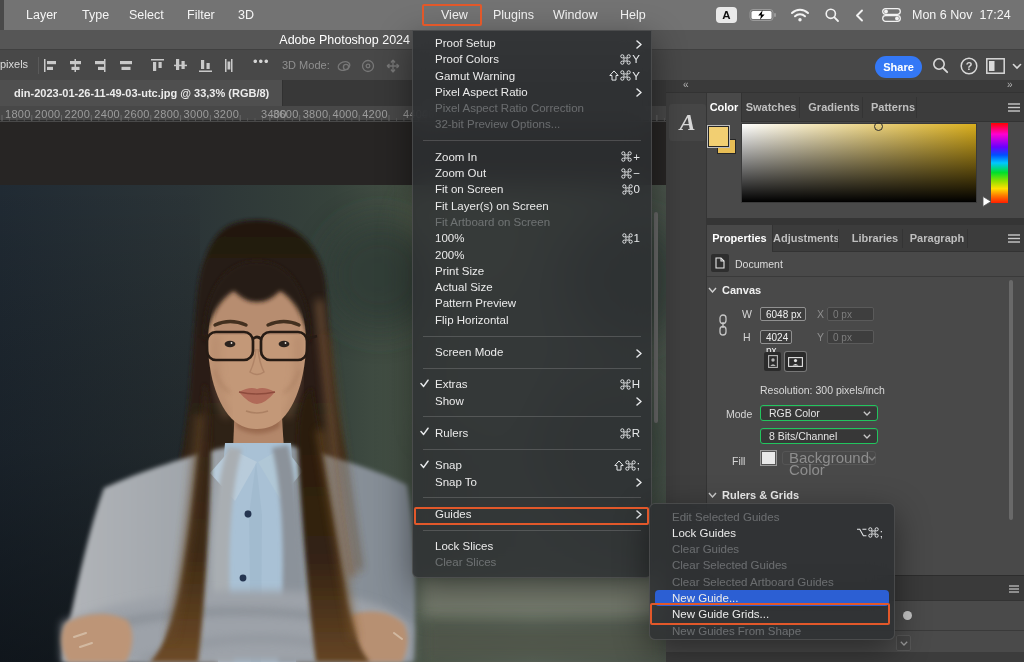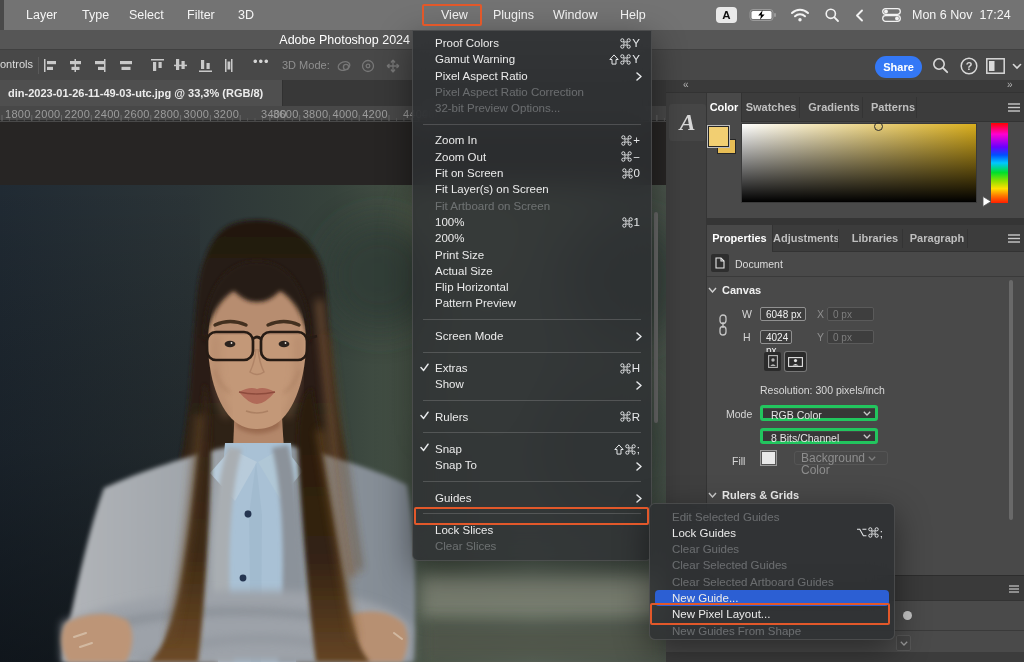--- a/index.html
+++ b/index.html
@@ -8,36 +8,36 @@
 #macbar{position:absolute;left:4px;top:0;width:1024px;height:30px;background:#737373;color:#f5f5f5;font-size:12.5px;z-index:40}
 #macbar .mi{position:absolute;top:0;height:30px;line-height:30px;white-space:nowrap}
 #macbar .clock{font-size:12.5px}
 
 #titlebar{position:absolute;left:0;top:30px;width:1024px;height:19px;background:#565656;z-index:10}
 #titletext{position:absolute;top:2.5px;right:614px;color:#ffffff;font-size:12.5px;white-space:nowrap}
 
 #optbar{position:absolute;left:0;top:49px;width:1024px;height:31px;background:#484848;border-top:1px solid #404040;z-index:10}
 
 #tabrow{position:absolute;left:0;top:80px;width:666px;height:26px;background:#383838;z-index:10}
-#doctab{position:absolute;left:0;top:0;width:283px;height:26px;background:#4f4f4f;border-right:1px solid #313131;color:#ececec;font-size:11px;font-weight:bold;line-height:26px;padding-left:8px;white-space:nowrap;overflow:hidden}
+#doctab{position:absolute;left:0;top:0;width:283px;height:26px;background:#4f4f4f;border-right:1px solid #313131;color:#ececec;font-size:11px;font-weight:bold;line-height:26px;padding-left:14px;white-space:nowrap;overflow:hidden}
 
 #ruler{position:absolute;left:0;top:106px;width:666px;height:15px;background:#484848;border-bottom:1px solid #2c2c2c;z-index:10}
 #ruler .num{position:absolute;top:2px;color:#9c9c9c;font-size:11px;letter-spacing:0.3px}
 
 #canvasbg{position:absolute;left:0;top:122px;width:666px;height:540px;background:#272524;z-index:1}
 #vscroll{position:absolute;left:654px;top:212px;width:3.5px;height:211px;background:#6b6b6b;border-radius:2px;z-index:3}
 
 #dock{position:absolute;left:666px;top:80px;width:358px;height:582px;background:#3f3f3f;z-index:10}
 
 .tabstrip{position:absolute;background:#3c3c3c}
 .tab-active{position:absolute;background:#494949;color:#fff;font-weight:bold;font-size:11px;text-align:center}
 .tab{position:absolute;color:#bfbfbf;font-size:11px;font-weight:bold;text-align:center}
 .field{position:absolute;background:#3e3e3e;border:1px solid #919191;border-radius:2px;color:#f0f0f0;font-size:10px;line-height:13px;padding-left:5px}
 .field.dis{border-color:#5a5a5a;color:#7d7d7d}
-.drop{position:absolute;background:#373737;border:3px solid #22c55e;border-radius:3px;color:#e3e3e3;font-size:10.5px;box-shadow:inset 0 1px 0 rgba(255,255,255,0.07)}
+.drop{position:absolute;background:#373737;border:1px solid #22c55e;border-radius:3px;color:#e3e3e3;font-size:10.5px;box-shadow:inset 0 1px 0 rgba(255,255,255,0.07)}
 .lab{position:absolute;color:#d6d6d6;font-size:10.5px}
 
 .menu{position:absolute;background:rgba(44,47,49,0.83);border:1px solid rgba(120,120,120,0.35);border-radius:6px;box-shadow:0 10px 34px rgba(0,0,0,0.45);z-index:50;-webkit-backdrop-filter:blur(14px) saturate(0.85);backdrop-filter:blur(14px) saturate(0.85);color:#ebebeb;font-size:11.5px}
 .menu .it{position:relative;height:16.3px;line-height:16.3px;padding-left:22px;white-space:nowrap}
 .menu .it .sc{position:absolute;right:11px;top:0;height:16.3px;line-height:16.3px;display:flex;align-items:center;gap:1px}
 .menu .it.off{color:rgba(225,228,232,0.33)}
 .menu .sep{height:16px;position:relative}
 .menu .sep:after{content:"";position:absolute;left:10px;right:10px;top:7.5px;height:1px;background:rgba(255,255,255,0.16)}
 .menu .chk{position:absolute;left:7px;top:2.5px}
 .menu .sub{position:absolute;right:9px;top:4.6px}
@@ -181,21 +181,21 @@
 <path d="M239 207 Q 257 211 275 207" fill="none" stroke="#8d4b3c" stroke-width="1.3"></path>
 <path d="M246 226 Q 257 230 268 226" fill="none" stroke="#9c7155" stroke-width="1.5" opacity="0.6"></path>
 </svg>
 </div>
 <div id="vscroll"></div>
 
 <div id="titlebar">
       <div id="titletext">Adobe Photoshop 2024</div>
     </div>
 <div id="optbar">
-  <span class="abs" style="left:0;top:8px;color:#dcdcdc;font-size:11px">ontrols</span>
+  <span class="abs" style="left:0;top:8px;color:#dcdcdc;font-size:11px">pixels</span>
   <span class="abs" style="left:38px;top:7px;width:1px;height:17px;background:#5a5a5a"></span>
 
   <svg class="abs" style="left:44px;top:9px" width="206" height="13" viewBox="0 0 206 13">
     <g fill="#c9c9c9">
       <rect x="0" y="0" width="1.5" height="13"></rect>
           <rect x="3" y="2" width="9" height="3.2"></rect>
           <rect x="3" y="7.8" width="6" height="3.2"></rect>
       <rect x="30.5" y="0" width="1.5" height="13"></rect>
           <rect x="26" y="2" width="11" height="3.2"></rect>
           <rect x="27.5" y="7.8" width="8" height="3.2"></rect>
@@ -500,21 +500,21 @@
 <div class="drop" style="left:94px;top:325px;width:118px;height:16px;line-height:15px;padding-left:8px">RGB Color</div>
 <svg class="abs" style="left:197px;top:331px" width="8" height="5" viewBox="0 0 8 5">
         <path d="M0.8 0.8 L4 4 L7.2 0.8" fill="none" stroke="#c9c9c9" stroke-width="1.3"></path>
       </svg>
 <div class="drop" style="left:94px;top:348px;width:118px;height:16px;line-height:15px;padding-left:8px">8 Bits/Channel</div>
 <svg class="abs" style="left:197px;top:354px" width="8" height="5" viewBox="0 0 8 5">
         <path d="M0.8 0.8 L4 4 L7.2 0.8" fill="none" stroke="#c9c9c9" stroke-width="1.3"></path>
       </svg>
 <span class="lab" style="left:66px;top:375px">Fill</span>
 <div class="abs" style="left:94px;top:370px;width:17px;height:16px;background:#e9e9e9;border:1px solid #9a9a9a;box-shadow:inset 0 0 0 1px #555"></div>
-<div class="abs" style="left:128px;top:371px;width:94px;height:14px;border:1px solid #555;border-radius:3px;color:#8d8d8d;font-size:12px;line-height:12px;padding-left:6px">Background Color</div>
+<div class="abs" style="left:116px;top:371px;width:94px;height:14px;border:1px solid #555;border-radius:3px;color:#8d8d8d;font-size:15px;line-height:12px;padding-left:6px">Background Color</div>
 <svg class="abs" style="left:202px;top:376px" width="8" height="5" viewBox="0 0 8 5">
         <path d="M0.8 0.8 L4 4 L7.2 0.8" fill="none" stroke="#7e7e7e" stroke-width="1.3"></path>
       </svg>
 <svg class="abs" style="left:42px;top:412px" width="9" height="6" viewBox="0 0 9 6">
         <path d="M1 1 L4.5 5 L8 1" fill="none" stroke="#d0d0d0" stroke-width="1.4"></path>
       </svg>
 <span class="abs" style="left:56px;top:409px;color:#f0f0f0;font-size:11px;font-weight:bold">Rulers &amp; Grids</span>
 <div class="abs" style="left:343px;top:200px;width:4px;height:240px;background:#696969;border-radius:2px"></div>
 <div class="abs" style="left:0;top:495px;width:358px;height:26px;background:#3a3a3a;border-top:1px solid #2d2d2d;border-bottom:1px solid #333"></div>
 <svg class="abs" style="left:343px;top:505px" width="10" height="8" viewBox="0 0 10 8">
@@ -529,20 +529,25 @@
 <div class="abs" style="left:0;top:549.5px;width:358px;height:1px;background:#3a3a3a"></div>
 <div class="abs" style="left:230px;top:555px;width:15px;height:16px;background:#444;border:1px solid #575757;border-radius:2px"></div>
 <svg class="abs" style="left:234px;top:561px" width="8" height="5" viewBox="0 0 8 5">
         <path d="M0.8 0.8 L4 4 L7.2 0.8" fill="none" stroke="#9a9a9a" stroke-width="1.3"></path>
       </svg>
 <div class="abs" style="left:0;top:571.5px;width:358px;height:10.5px;background:#3c3c3c"></div>
 </div>
 
 <div id="viewmenu" class="menu" style="left:412px;top:30px;width:240px;border-top-left-radius:0;border-top-right-radius:0">
 <div style="height:4px"></div>
+<div class="it">Proof Setup<span class="sub">
+          <svg width="6" height="9" viewBox="0 0 6 9">
+            <path d="M1 1 L5 4.5 L1 8" fill="none" stroke="#e6e8ea" stroke-width="1.5" stroke-linecap="round" stroke-linejoin="round"></path>
+          </svg>
+        </span></div>
 <div class="it">Proof Colors<span class="sc">
           <svg width="11" height="11" viewBox="0 0 16 16">
             <g fill="none" stroke="#e6e8ea" stroke-width="1.4">
               <circle cx="3.4" cy="3.4" r="2.3"></circle>
               <circle cx="12.6" cy="3.4" r="2.3"></circle>
               <circle cx="3.4" cy="12.6" r="2.3"></circle>
               <circle cx="12.6" cy="12.6" r="2.3"></circle>
               <rect x="5.7" y="5.7" width="4.6" height="4.6"></rect>
             </g>
           </svg>
@@ -617,22 +622,22 @@
               <circle cx="3.4" cy="12.6" r="2.3"></circle>
               <circle cx="12.6" cy="12.6" r="2.3"></circle>
               <rect x="5.7" y="5.7" width="4.6" height="4.6"></rect>
             </g>
           </svg>
           <span style="color:#e6e8ea">1</span>
         </span></div>
 <div class="it">200%</div>
 <div class="it">Print Size</div>
 <div class="it">Actual Size</div>
+<div class="it">Pattern Preview</div>
 <div class="it">Flip Horizontal</div>
-<div class="it">Pattern Preview</div>
 <div class="sep"></div>
 <div class="it">Screen Mode<span class="sub">
           <svg width="6" height="9" viewBox="0 0 6 9">
             <path d="M1 1 L5 4.5 L1 8" fill="none" stroke="#e6e8ea" stroke-width="1.5" stroke-linecap="round" stroke-linejoin="round"></path>
           </svg>
         </span></div>
 <div class="sep"></div>
 <div class="it"><span class="chk">
           <svg width="9" height="9" viewBox="0 0 9 9">
             <path d="M1 4.6 L3.6 7.4 L8 1.2" fill="none" stroke="#e6e8ea" stroke-width="1.5" stroke-linecap="round" stroke-linejoin="round"></path>
@@ -722,20 +727,20 @@
               <circle cx="12.6" cy="12.6" r="2.3"></circle>
               <rect x="5.7" y="5.7" width="4.6" height="4.6"></rect>
             </g>
           </svg>
           <span style="color:#e6e8ea">;</span>
         </span></div>
 <div class="it off">Clear Guides</div>
 <div class="it off">Clear Selected Guides</div>
 <div class="it off">Clear Selected Artboard Guides</div>
 <div class="it hl" style="margin:0 5px;padding-left:17px">New Guide...</div>
-<div class="it">New Pixel Layout...</div>
+<div class="it">New Guide Grids...</div>
 <div class="it off">New Guides From Shape</div>
 </div>
 
 <div class="obox" style="left:422px;top:3.5px;width:60px;height:22px"></div>
 <div class="obox" style="left:414px;top:507px;width:235px;height:18px"></div>
 <div class="obox" style="left:650px;top:602.5px;width:240px;height:22px"></div>
 
 </div>
 </body></html>

